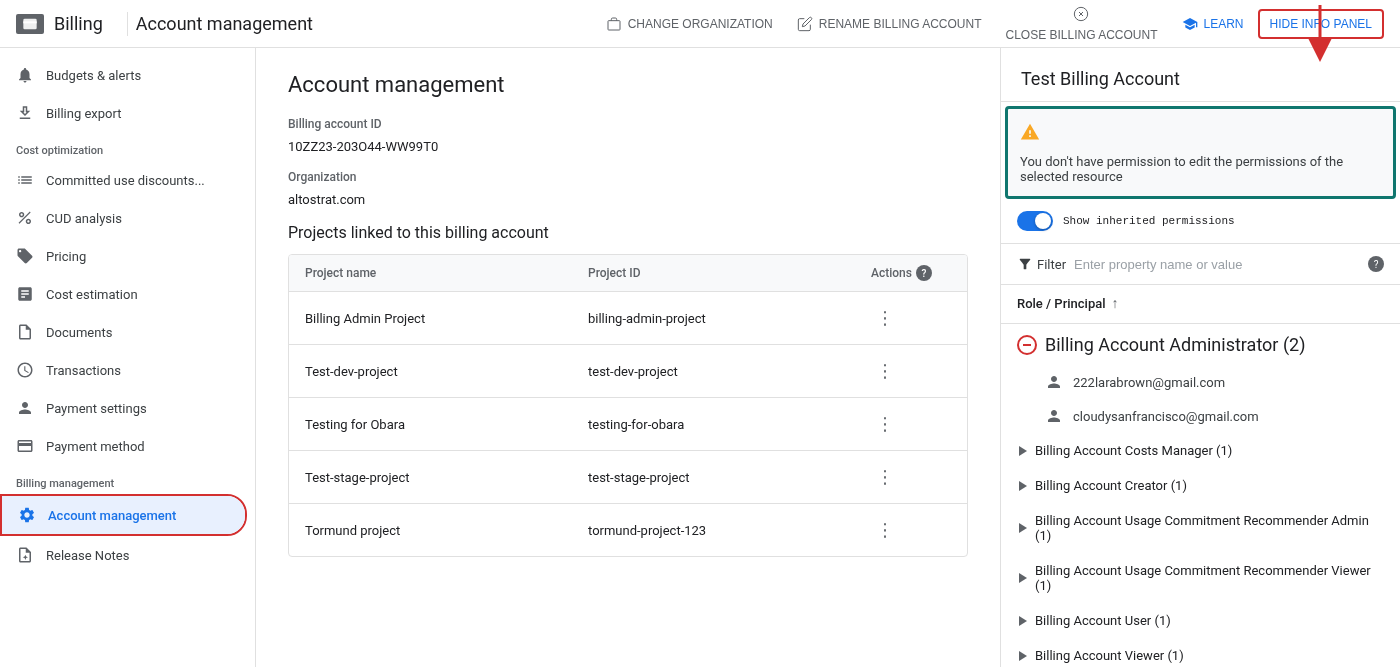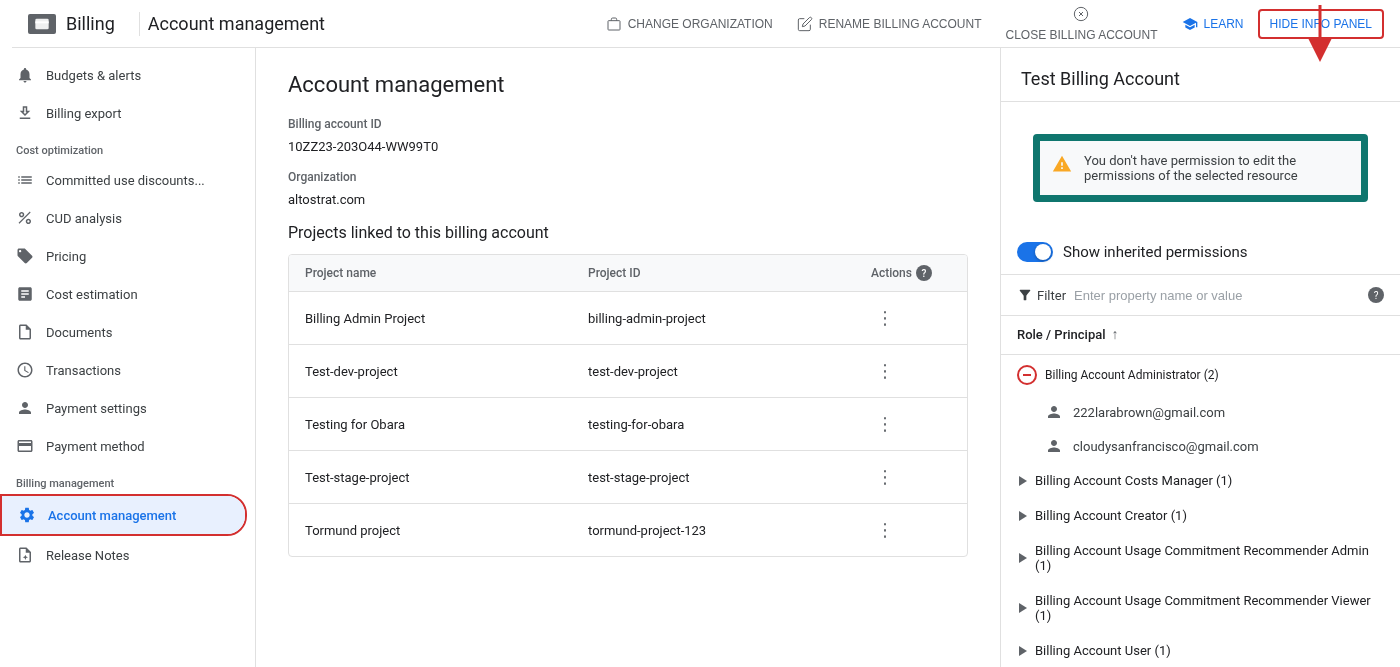--- a/index.html
+++ b/index.html
@@ -1,19 +1,19 @@
 <!DOCTYPE html>
 <html><head>
   <meta charset="utf-8">
   <style>
     * { box-sizing: border-box; margin: 0; padding: 0; }
     body { font-family: 'Google Sans', Roboto, Arial, sans-serif; font-size: 13px; color: #202124; background: #fff; display: flex; flex-direction: column; height: 667px; overflow: hidden; }
 
     
-    .topbar { display: flex; align-items: center; height: 48px; border-bottom: 1px solid #e0e0e0; padding: 0 16px; flex-shrink: 0; margin-left: 12px; }
+    .topbar { display: flex; align-items: center; height: 48px; border-bottom: 1px solid #e0e0e0; padding: 0 16px; flex-shrink: 0; }
     .topbar-billing-icon { width: 28px; height: 20px; background: #5f6368; margin-right: 10px; display: flex; align-items: center; justify-content: center; border-radius: 2px; }
     .topbar-billing-icon svg { fill: #fff; }
     .topbar-title { font-size: 18px; font-weight: 400; color: #202124; margin-right: 16px; }
     .topbar-divider { width: 1px; height: 24px; background: #e0e0e0; margin: 0 8px; }
     .topbar-page-title { font-size: 18px; font-weight: 400; color: #202124; }
     .topbar-actions { display: flex; align-items: center; margin-left: auto; gap: 4px; }
     .topbar-btn { display: flex; align-items: center; gap: 6px; padding: 6px 10px; border: none; background: none; cursor: pointer; font-size: 12px; color: #5f6368; border-radius: 4px; white-space: nowrap; }
     .topbar-btn svg { width: 16px; height: 16px; }
     .topbar-btn-close { color: #5f6368; flex-direction: column; }
     .topbar-btn-learn { color: #1a73e8; }
@@ -40,34 +40,34 @@
     .col-id { flex: 1.5; }
     .col-actions { flex: 0 0 80px; display: flex; align-items: center; gap: 4px; }
     .table-row { display: flex; align-items: center; padding: 12px 16px; border-bottom: 1px solid #e0e0e0; font-size: 13px; }
     .table-row:last-child { border-bottom: none; }
     .kebab-btn { background: none; border: none; cursor: pointer; color: #5f6368; font-size: 18px; padding: 2px 4px; border-radius: 50%; display: flex; align-items: center; justify-content: center; width: 28px; height: 28px; }
     .help-icon { width: 16px; height: 16px; border-radius: 50%; background: #5f6368; color: #fff; font-size: 10px; display: flex; align-items: center; justify-content: center; cursor: pointer; }
 
     
     .info-panel { width: 400px; flex-shrink: 0; border-left: 1px solid #e0e0e0; display: flex; flex-direction: column; overflow-y: auto; }
     .info-panel-title { font-size: 18px; font-weight: 400; padding: 20px 20px 12px; border-bottom: 1px solid #e0e0e0; }
-    .permission-warning { display: flex; align-items: flex-start; gap: 12px; background: #f8f9fa; border: 7px solid #0f766e; border-radius: 4px; margin: 32px; padding: 12px; font-size: 13px; color: #3c4043; }
+    .permission-warning { display: flex; align-items: flex-start; gap: 12px; background: #f8f9fa; border: 3px solid #0f766e; border-radius: 4px; margin: 4px; padding: 12px; font-size: 13px; color: #3c4043; flex-direction: column; }
     .warning-icon { width: 20px; height: 20px; flex-shrink: 0; margin-top: 1px; }
     .toggle-row { display: flex; align-items: center; gap: 10px; padding: 8px 16px 12px; border-bottom: 1px solid #e0e0e0; }
     .toggle { width: 36px; height: 20px; background: #1a73e8; border-radius: 10px; position: relative; cursor: pointer; flex-shrink: 0; }
     .toggle-knob { width: 16px; height: 16px; background: #fff; border-radius: 50%; position: absolute; top: 2px; right: 2px; box-shadow: 0 1px 3px rgba(0,0,0,0.3); }
-    .toggle-label { font-size: 15px; color: #202124; }
+    .toggle-label { font-size: 11px; color: #202124; font-family: Liberation Mono, monospace; }
     .filter-row { display: flex; align-items: flex-end; gap: 8px; padding: 12px 16px; border-bottom: 1px solid #e0e0e0; }
     .filter-icon { display: flex; align-items: center; gap: 4px; font-size: 13px; color: #3c4043; }
     .filter-input { flex: 1; border: none; outline: none; font-size: 13px; color: #3c4043; background: none; }
     .filter-input::placeholder { color: #9aa0a6; }
     .role-header { display: flex; align-items: center; gap: 6px; padding: 10px 16px 12px; font-size: 13px; font-weight: 500; color: #202124; border-bottom: 1px solid #e0e0e0; }
     .sort-icon { color: #5f6368; font-size: 14px; }
     .role-group { }
-    .role-group-header { display: flex; align-items: center; gap: 8px; padding: 10px 16px; cursor: pointer; font-size: 12px; color: #202124; }
+    .role-group-header { display: flex; align-items: center; gap: 8px; padding: 10px 16px; cursor: pointer; font-size: 18px; color: #202124; }
     .role-collapse-circle { width: 20px; height: 20px; border-radius: 50%; border: 2px solid #d32f2f; display: flex; align-items: center; justify-content: center; flex-shrink: 0; }
     .role-collapse-line { width: 8px; height: 2px; background: #d32f2f; }
     .role-member { display: flex; align-items: center; gap: 10px; padding: 8px 16px 8px 44px; font-size: 13px; color: #3c4043; }
     .role-member-icon { width: 18px; height: 18px; color: #5f6368; }
     .role-collapsed { display: flex; align-items: center; gap: 8px; padding: 10px 16px; cursor: pointer; font-size: 13px; color: #202124; }
     .triangle-right { width: 0; height: 0; border-top: 5px solid transparent; border-bottom: 5px solid transparent; border-left: 8px solid #5f6368; margin-left: 2px; }
   </style>
 </head>
 <body>
 

